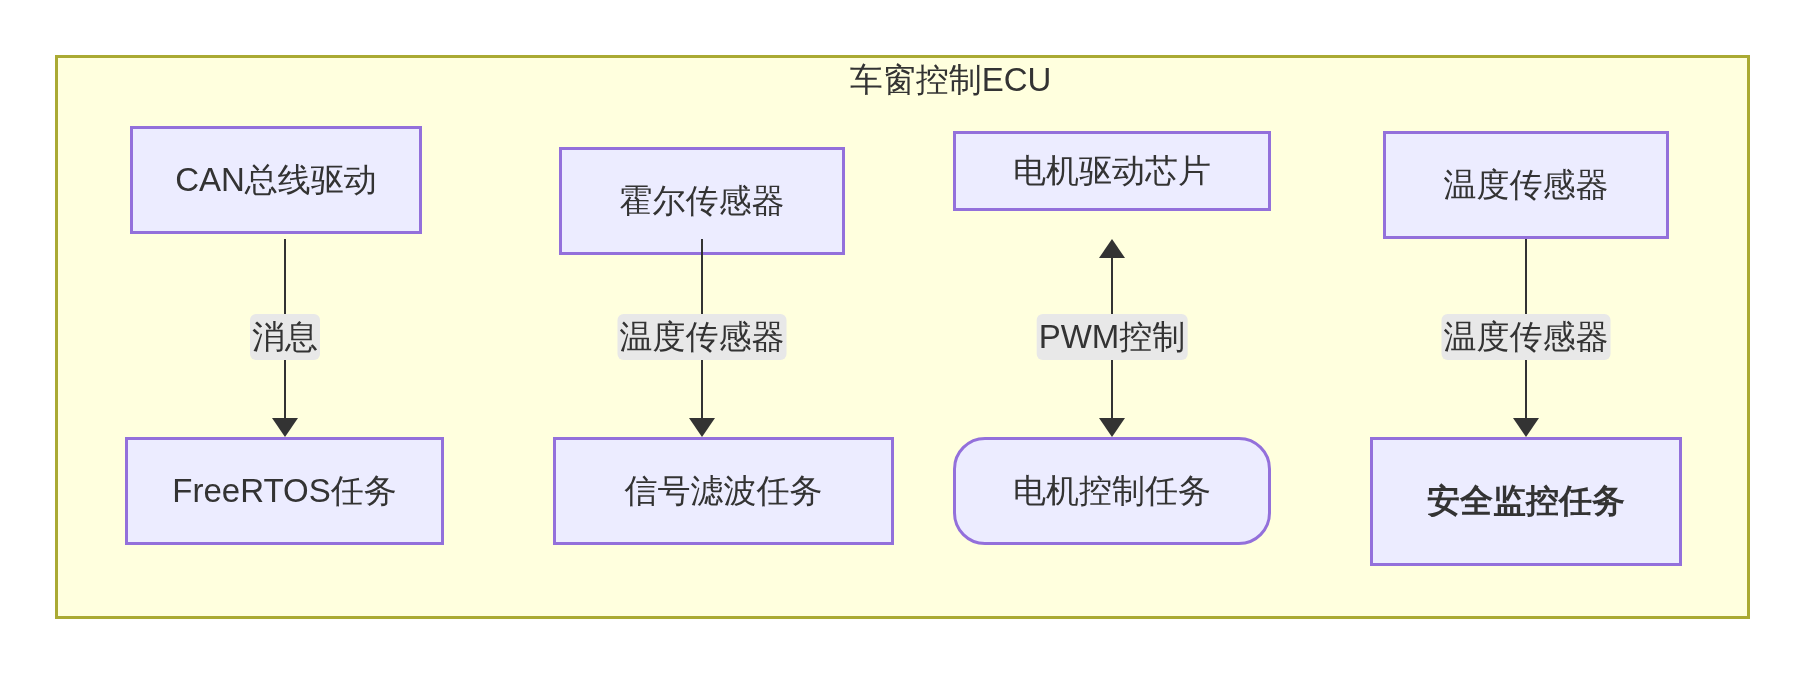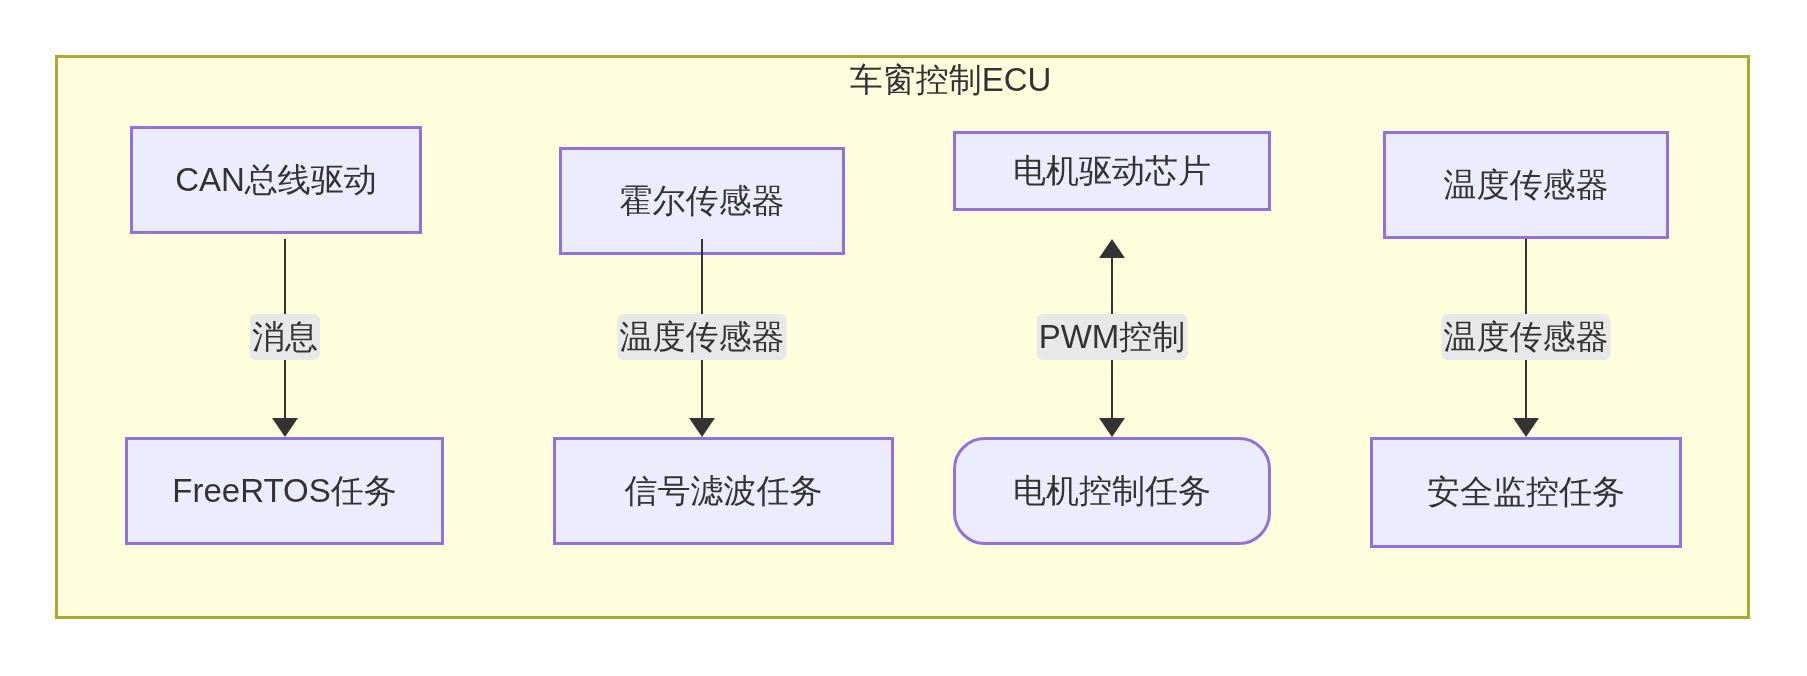--- a/index.html
+++ b/index.html
@@ -22,21 +22,21 @@
   }
   
   .n-a1 { left:130px;  top:126px; width:292px; height:108px; }
   .n-b1 { left:559px;  top:147px; width:286px; height:108px;font-family:Liberation Serif, serif; }
   .n-c1 { left:953px;  top:131px; width:318px; height:80px; }
   .n-d1 { left:1383px; top:131px; width:286px; height:108px;align-items:center; }
   
   .n-a2 { left:125px;  top:437px; width:319px; height:108px; }
   .n-b2 { left:543px;  top:437px; width:341px; height:108px;margin-left:10px; }
   .n-c2 { left:953px;  top:437px; width:318px; height:108px;border-radius:32px; }
-  .n-d2 { left:1370px; top:437px; width:312px; height:111px; }
+  .n-d2 { left:1370px; top:437px; width:312px; height:129px;font-weight:bold; }
 
   .edge-line { position:absolute; width:2px; background:#333333; }
   .line-0 { left:284px;  top:239px; height:181px; }
   .line-1 { left:701px;  top:239px; height:181px; }
   .line-2 { left:1111px; top:257px; height:163px; }
   .line-3 { left:1525px; top:239px; height:181px; }
 
   .arrowhead { position:absolute; width:0; height:0;
     border-left:13px solid transparent; border-right:13px solid transparent; }
   .head-down { border-top:19px solid #333333; top:418px; }

